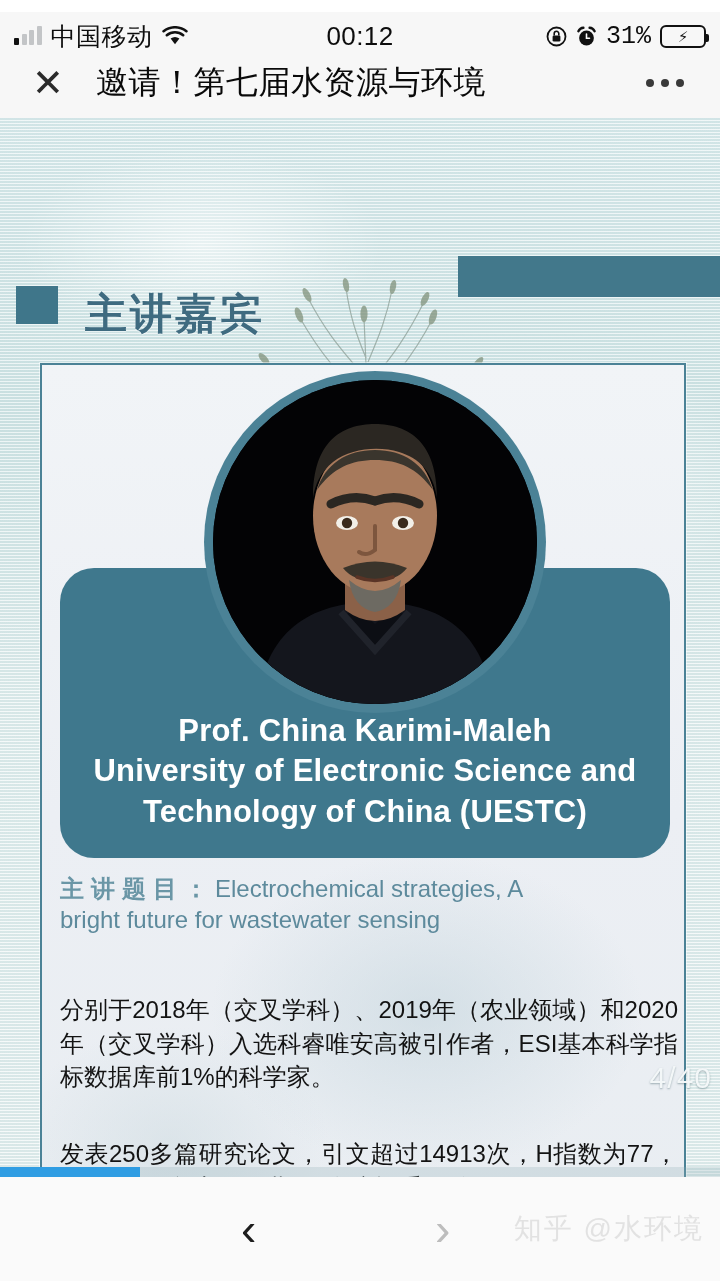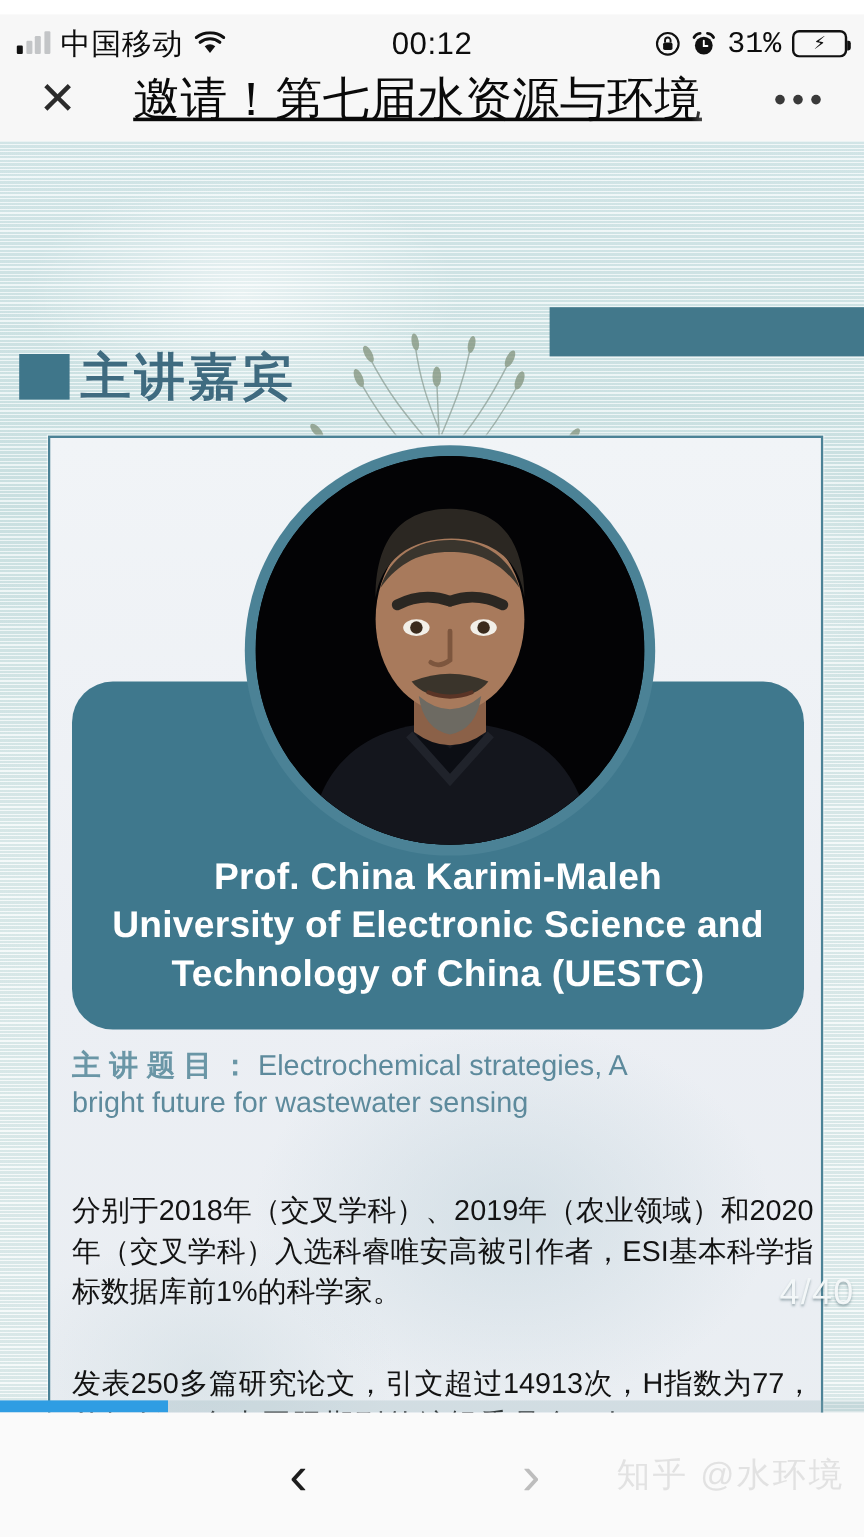--- a/index.html
+++ b/index.html
@@ -41,23 +41,23 @@
   .batt .bolt { position: absolute; left: 16px; top: 1px; font-size: 17px;
                 line-height: 19px; color: #111; }
 
   
   .navbar {
     position: absolute; left: 0; top: 48px; width: 720px; height: 70px;
     background: #f7f7f7; display: flex; align-items: center;
   }
   .nav-close { width: 96px; display: flex; justify-content: center; align-items: center;
                font-size: 38px; color: #2b2b2b; font-weight: 300; line-height: 1; cursor: pointer; }
-  .nav-title { flex: 1; text-align: center; font-size: 39px; color: #0a0a0a;
+  .nav-title { flex: 1; text-align: left; font-size: 32px; color: #0a0a0a;
                white-space: nowrap; overflow: hidden; position: relative;
-               padding-right: 10px; letter-spacing: .5px; text-decoration: underline; }
+               padding-right: 10px; letter-spacing: .5px; }
   .nav-title .fade { position: absolute; right: 0; top: 0; width: 34px; height: 100%;
                      background: linear-gradient(to right, rgba(247,247,247,0), #f7f7f7); }
   .nav-more { width: 110px; display: flex; justify-content: center; align-items: center;
               gap: 7px; cursor: pointer; }
   .nav-more span { width: 8px; height: 8px; border-radius: 50%; background: #3a3a3a; }
 
   
   .viewer { position: absolute; left: 0; top: 118px; width: 720px; height: 1059px;
             overflow: hidden; background: #cfe3e4; }
   .slide {
@@ -79,21 +79,21 @@
   
   .top-band { position: absolute; left: 458px; top: 138px; width: 300px; height: 41px;
               background: #42788b; z-index: 3; }
 
   
   .twigs { position: absolute; left: 180px; top: 140px; width: 380px; height: 200px;
            z-index: 2; opacity: .72; }
 
   
   .sec-head { position: absolute; left: 16px; top: 168px; display: flex;
-              align-items: center; gap: 9px; z-index: 4; }
+              gap: 27px; z-index: 4; }
   .sec-head .sq { width: 42px; height: 38px; background: #3f768a; }
   .sec-head .tx { font-size: 42px; font-weight: 700; color: #3f6b80;
                   letter-spacing: 3px; text-shadow: 0 1px 1px rgba(255,255,255,.6); }
 
   
   .card { position: absolute; left: 40px; top: 245px; width: 646px; height: 1000px;
           background: #eef2f6; border: 2px solid #4b8296; z-index: 3; overflow: hidden;
           box-shadow: 0 0 0 1px rgba(255,255,255,.5); }
   .card::before {
     content: ""; position: absolute; inset: 0;

